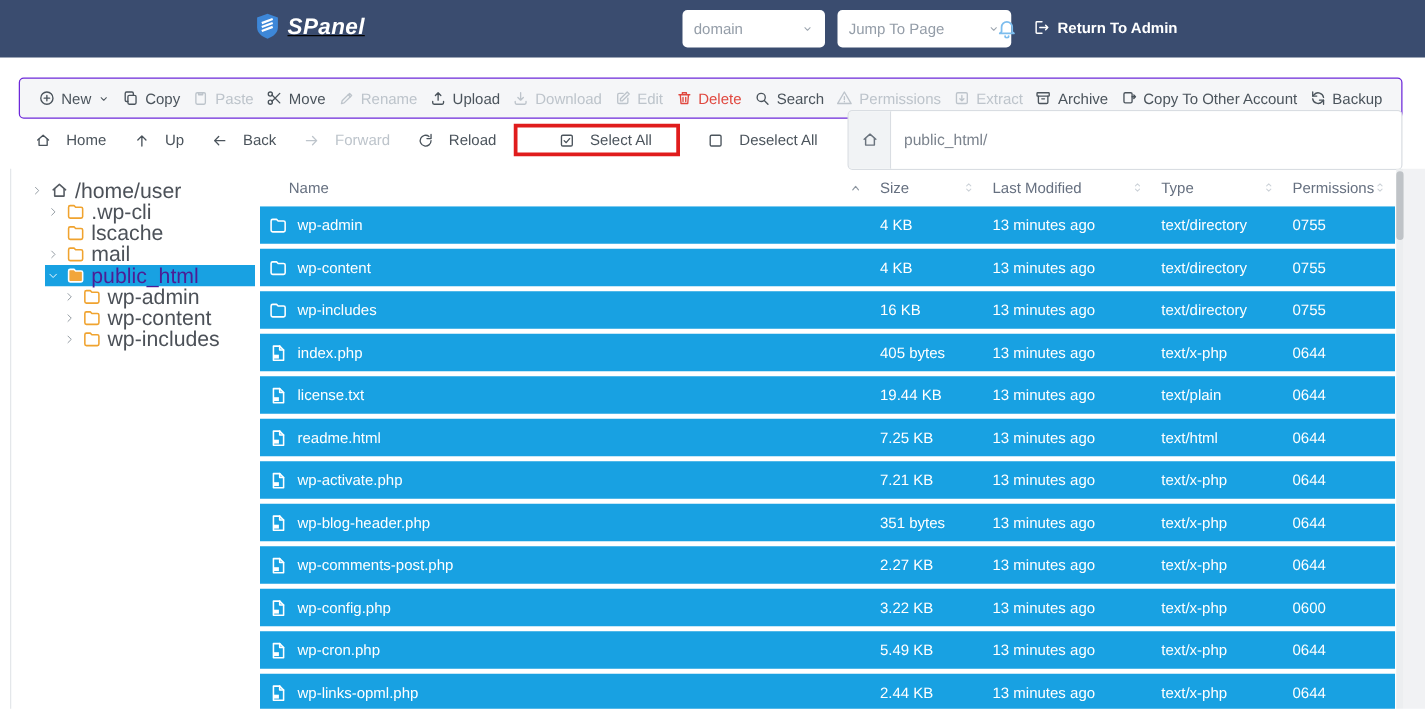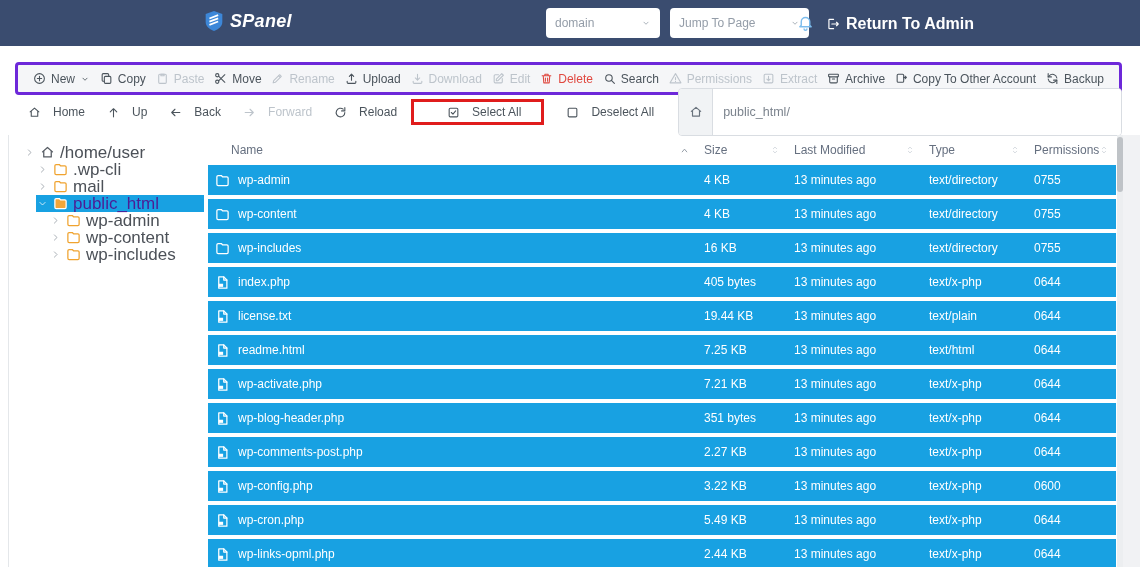--- a/index.html
+++ b/index.html
@@ -3,34 +3,34 @@
 <meta charset="utf-8">
 <style>
   * { box-sizing: border-box; margin: 0; padding: 0; }
   html,body { width:1140px; height:567px; overflow:hidden; background:#fff;
     font-family:"Liberation Sans", sans-serif; }
 
   .ic { fill:none; stroke:currentColor; stroke-width:2; stroke-linecap:round; stroke-linejoin:round; flex:none; }
 
   
   .navbar { position:relative; height:46px; background:var(--navbar,#3a4c6f); }
-  .brand { position:absolute; left:204px; top:10px; display:flex; align-items:center; gap:6px; }
+  .brand { position:absolute; left:204px; top:10px; display:flex; align-items:center; gap:6px;text-decoration:underline; }
   .brand-text { color:#fff; font-size:18px; font-weight:bold; font-style:italic; letter-spacing:.3px; }
   .nav-select { position:absolute; top:8px; height:30px; background:#fff; border-radius:4px;
     display:flex; align-items:center; justify-content:space-between; padding:0 9px;
     font-size:12px; color:#949da8; cursor:pointer; }
   .sel-domain { left:546px; width:114px; }
   .sel-jump { left:670px; width:139px; }
   .nav-bell { position:absolute; left:797px; top:14px; color:#7cbdee; cursor:pointer; }
   .nav-return { position:absolute; left:826px; top:15px; display:flex; align-items:center; gap:6px;
-    color:#fff; font-size:16px; font-weight:bold; cursor:pointer; }
+    color:#fff; font-size:12px; font-weight:bold; cursor:pointer; }
 
   
   .toolbar1 { margin:16px 18px 0 15px; height:33px; background:#f5f6f8;
-    border:3px solid #6d28d9; border-radius:4px; display:flex; align-items:center;
+    border:1px solid #6d28d9; border-radius:4px; display:flex; align-items:center;
     justify-content:space-between; padding:0 15px; }
   .tbtn { display:flex; align-items:center; gap:5px; font-size:12px; color:#4b545c;
     cursor:pointer; white-space:nowrap; }
   .tbtn.disabled { color:#bdc4cb; }
   .tbtn.danger { color:var(--danger-soft,#e0483f); }
 
   
   .toolbar2 { margin:0 18px 0 15px; height:34px; display:flex; align-items:center; }
   .toolbar2 .tbtn { margin-left:22px;gap:12px; }
   .toolbar2 .tbtn:first-child { margin-left:13px; }
@@ -412,20 +412,30 @@
           </span>
           <svg class="ic folder-svg" width="15" height="15">
             <use href="#i-folder"></use>
           </svg>
           <span>.wp-cli</span>
         </span>
       </div>
       <div class="tree-item">
         <span style="width: 27px; flex: 0 0 auto;"></span>
         <span class="tree-body">
+          <span class="expander"></span>
+          <svg class="ic folder-svg" width="15" height="15">
+            <use href="#i-folder"></use>
+          </svg>
+          <span>lscache</span>
+        </span>
+      </div>
+      <div class="tree-item">
+        <span style="width: 27px; flex: 0 0 auto;"></span>
+        <span class="tree-body">
           <span class="expander">
             <svg class="ic" width="9" height="9">
               <use href="#i-chev-r"></use>
             </svg>
           </span>
           <svg class="ic folder-svg" width="15" height="15">
             <use href="#i-folder"></use>
           </svg>
           <span>mail</span>
         </span>

